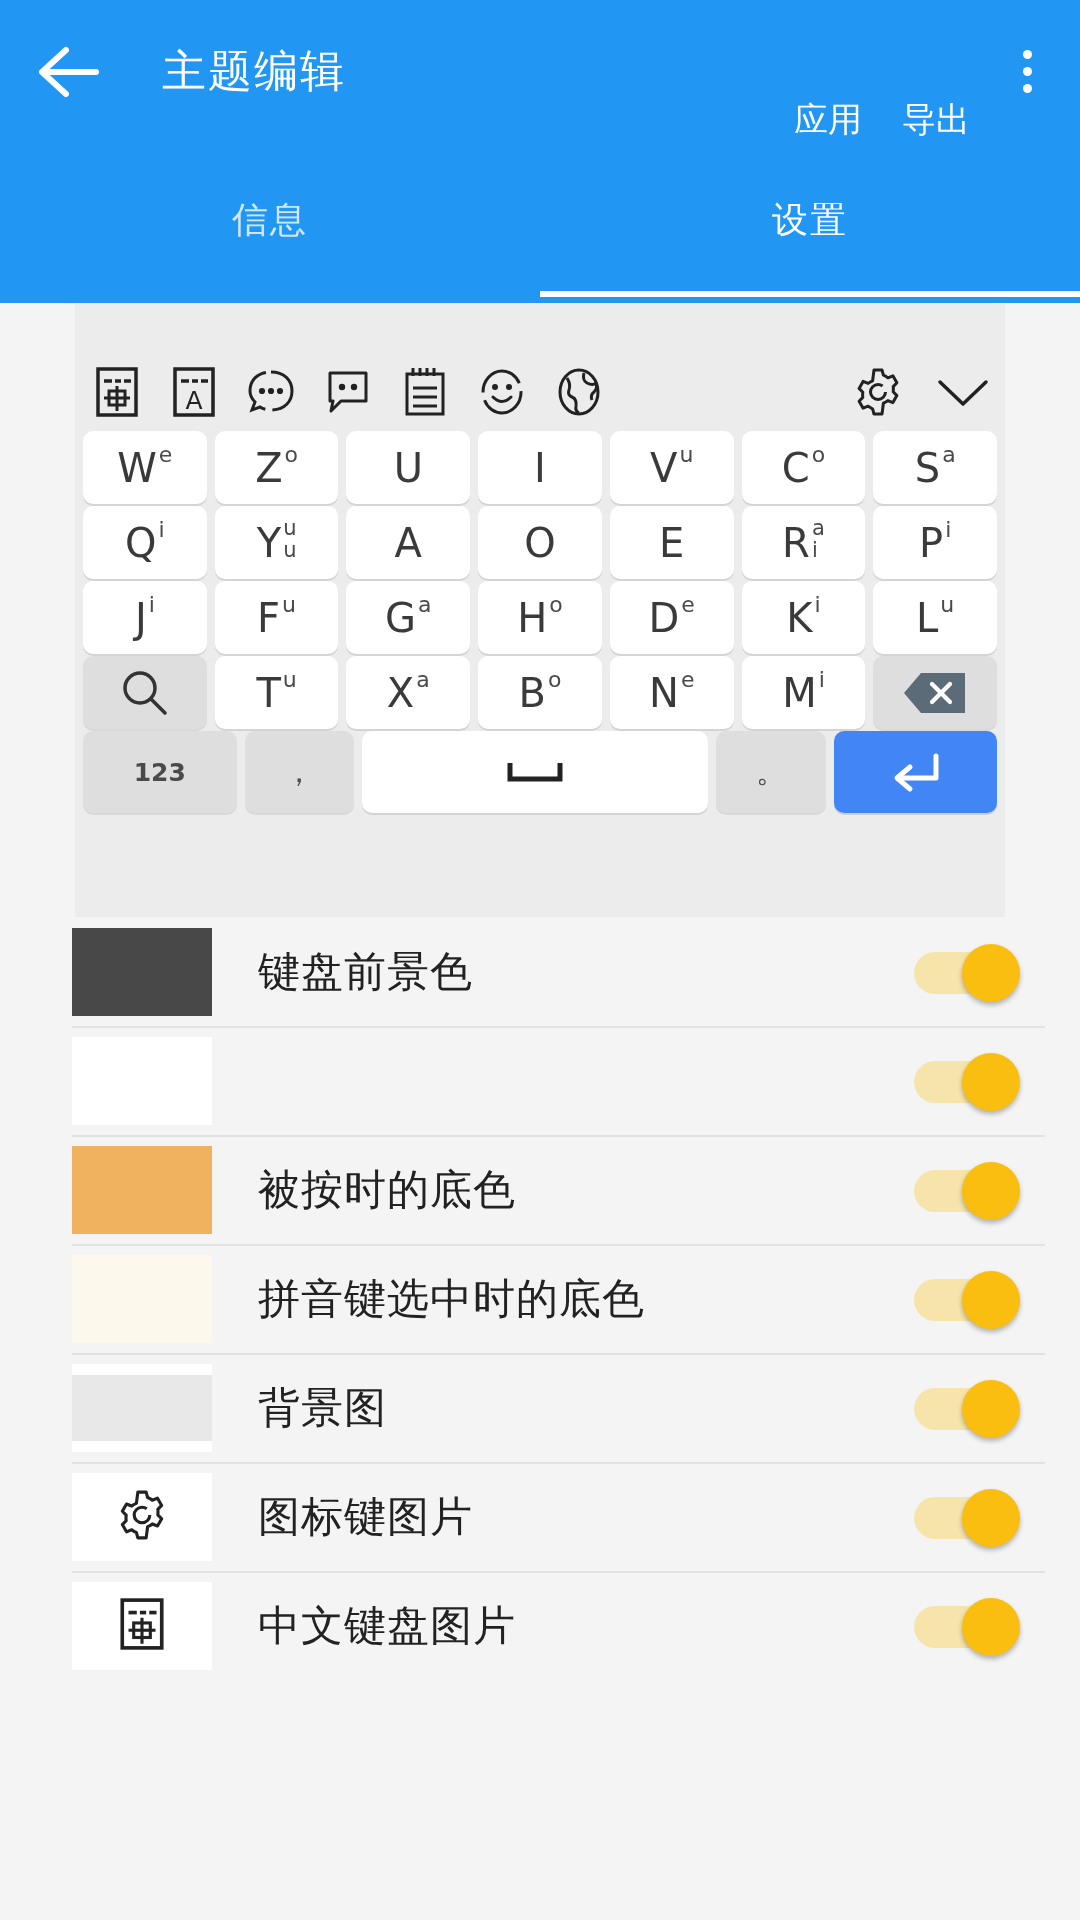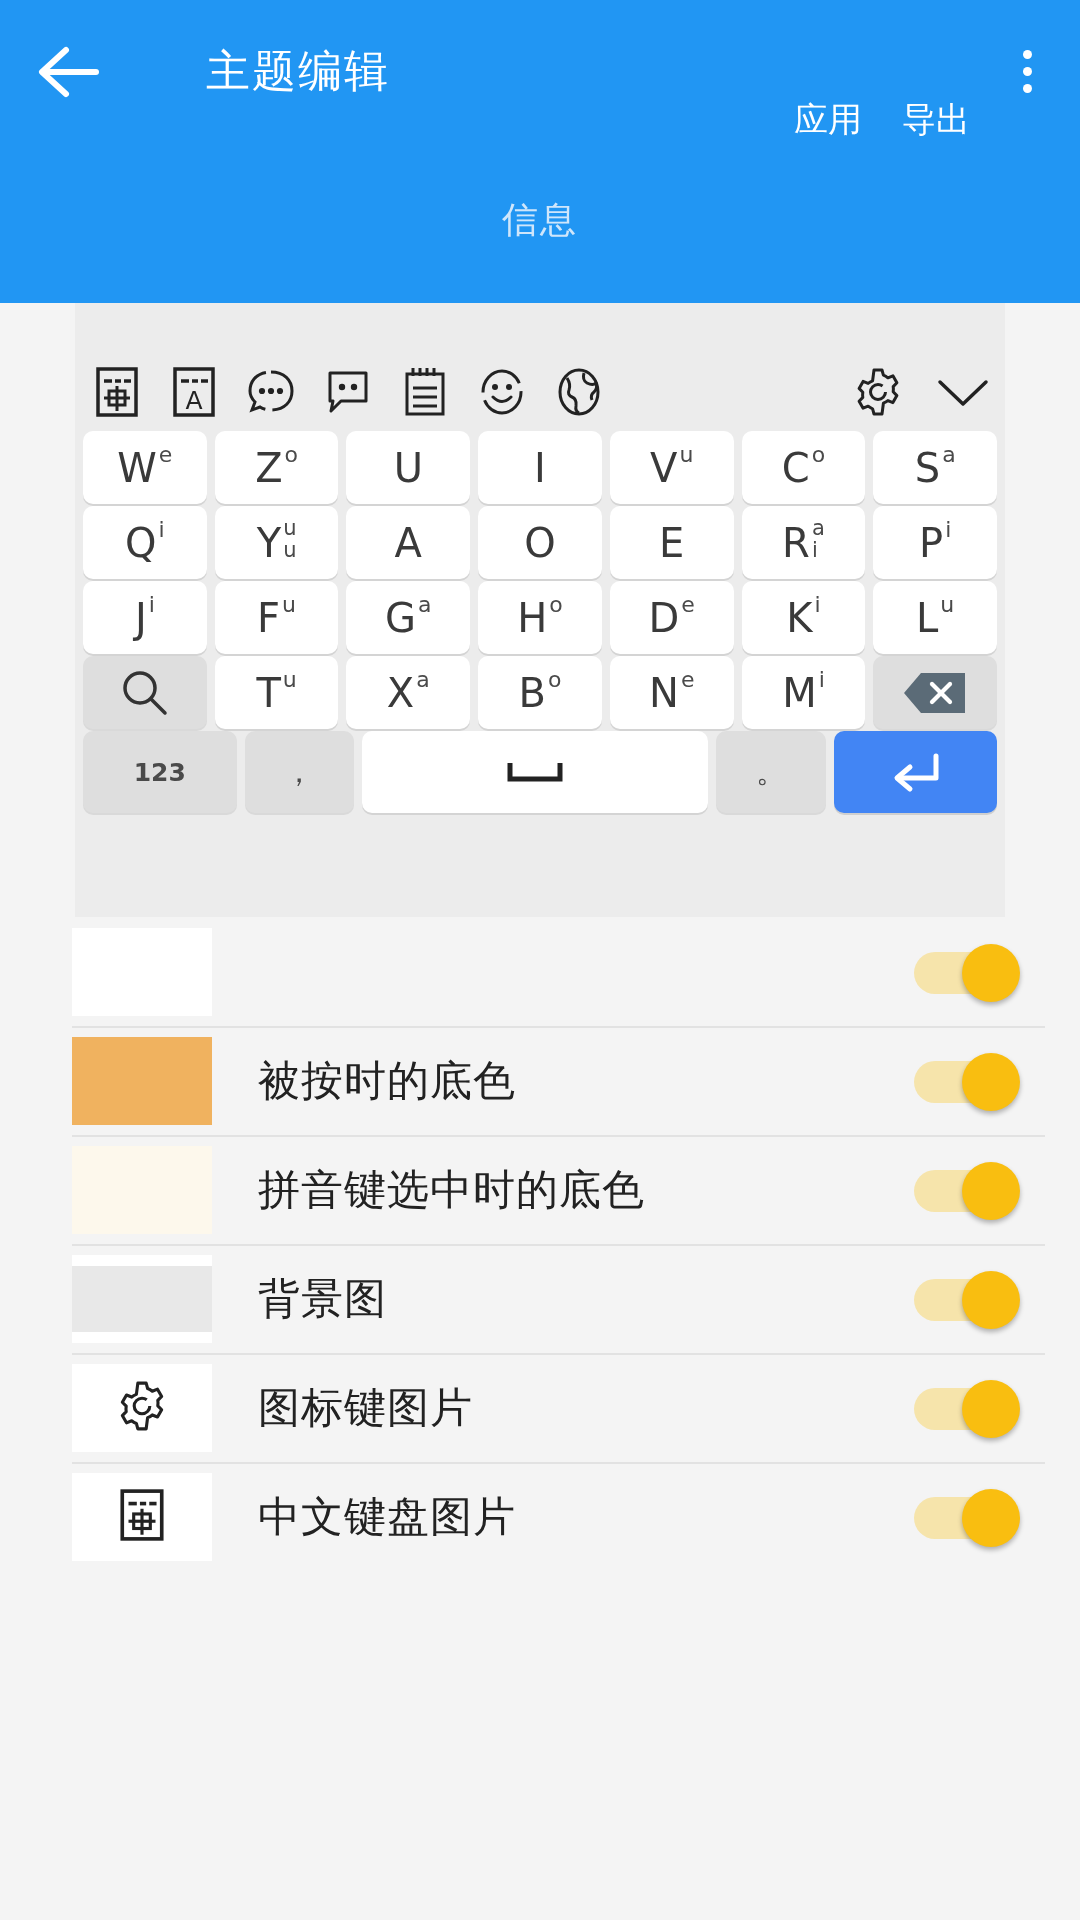--- a/index.html
+++ b/index.html
@@ -17,21 +17,21 @@
     background: #2196F3;
   }
   .appbar-right-ext {
     position: absolute; left: 540px; top: 0;
     width: 540px; height: 297px;
     background: #2196F3;
   }
   .appbar-top {
     position: absolute; left: 0; top: 0;
     width: 1080px; height: 143px;
-    display: flex; align-items: center; gap: 44px;
+    display: flex; align-items: center;
   }
   .back-btn {
     width: 108px; height: 143px;
     display: flex; align-items: center; justify-content: center;
     margin-left: 14px;
   }
   .back-btn svg { display: block; }
   .app-title {
     color: #FFFFFF;
     font-size: 44px;
@@ -244,20 +244,24 @@
       <i></i>
         <i></i>
         <i></i>
     </div>
   </div>
 </div>
 
 <div class="tabs">
   <div class="tab inactive">
     <span>信息</span>
+  </div>
+  <div class="tab active">
+    <span>设置</span>
+    <div class="tab-underline"></div>
   </div>
 </div>
 
 <div class="kb-panel">
 
   <div class="kb-toolbar">
     <div class="kb-tool">
       <svg width="44" height="52" viewBox="0 0 44 52">
         <rect x="3" y="3" width="38" height="46" fill="none" stroke="#222" stroke-width="3.5"></rect>
         <line x1="9" y1="15" x2="17" y2="15" stroke="#222" stroke-width="3.5"></line>
@@ -496,20 +500,30 @@
           </svg>
         </span>
       </div>
     </div>
 
   </div>
 </div>
 
 <div class="settings-list">
 
+  <div class="srow">
+    <div class="swatch-wrap">
+      <div class="swatch" style="background:#484848"></div>
+    </div>
+    <div class="srow-label">键盘前景色</div>
+    <div class="toggle">
+      <div class="track"></div>
+      <div class="thumb"></div>
+    </div>
+  </div>
 
   <div class="srow">
     <div class="swatch-wrap">
       <div class="swatch" style="background:#FFFFFF"></div>
     </div>
     <div class="toggle">
       <div class="track"></div>
       <div class="thumb"></div>
     </div>
   </div>

